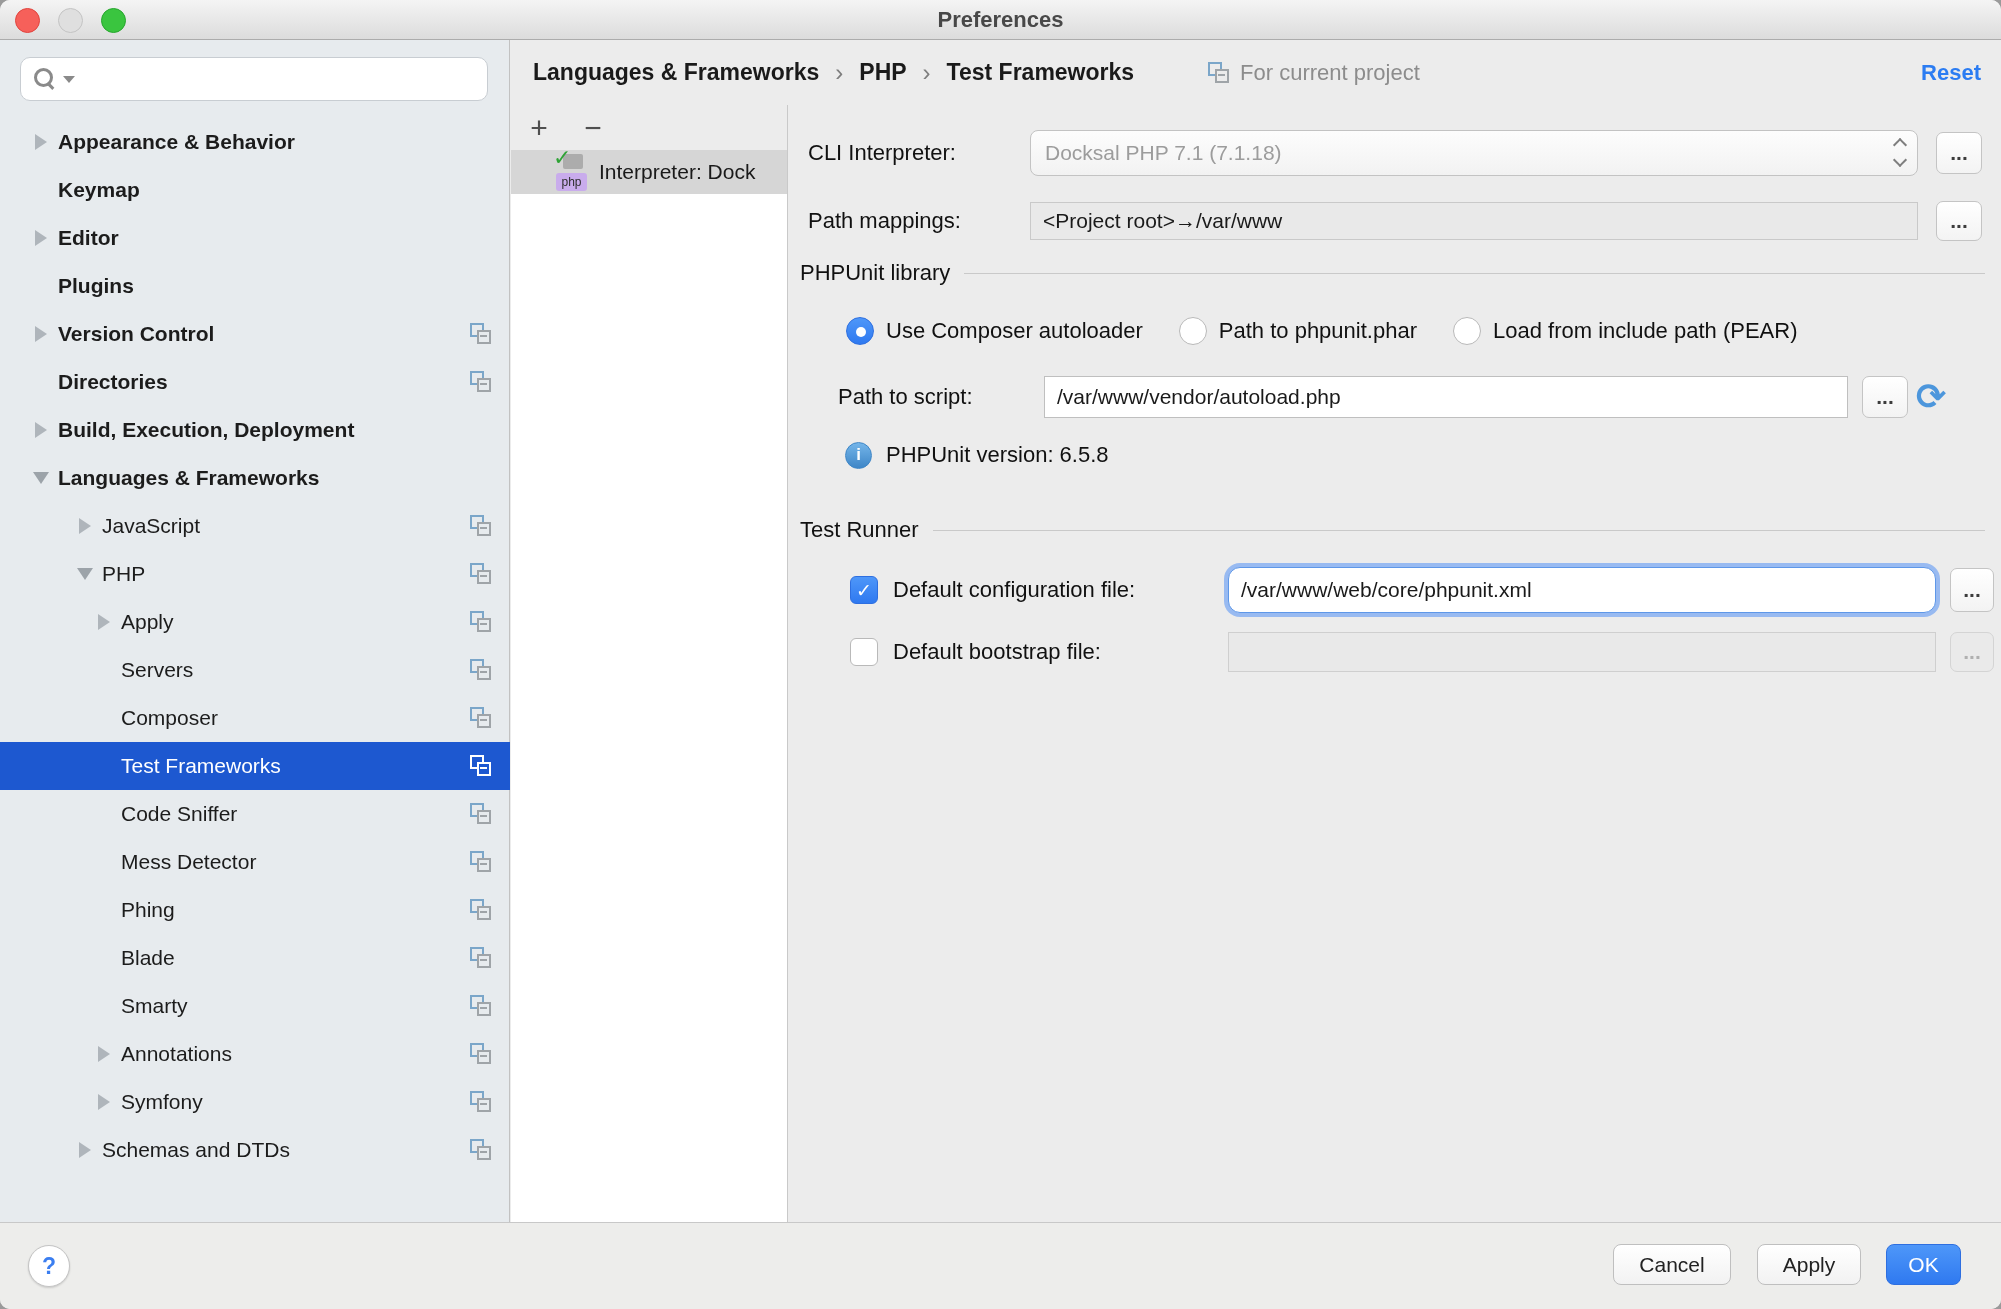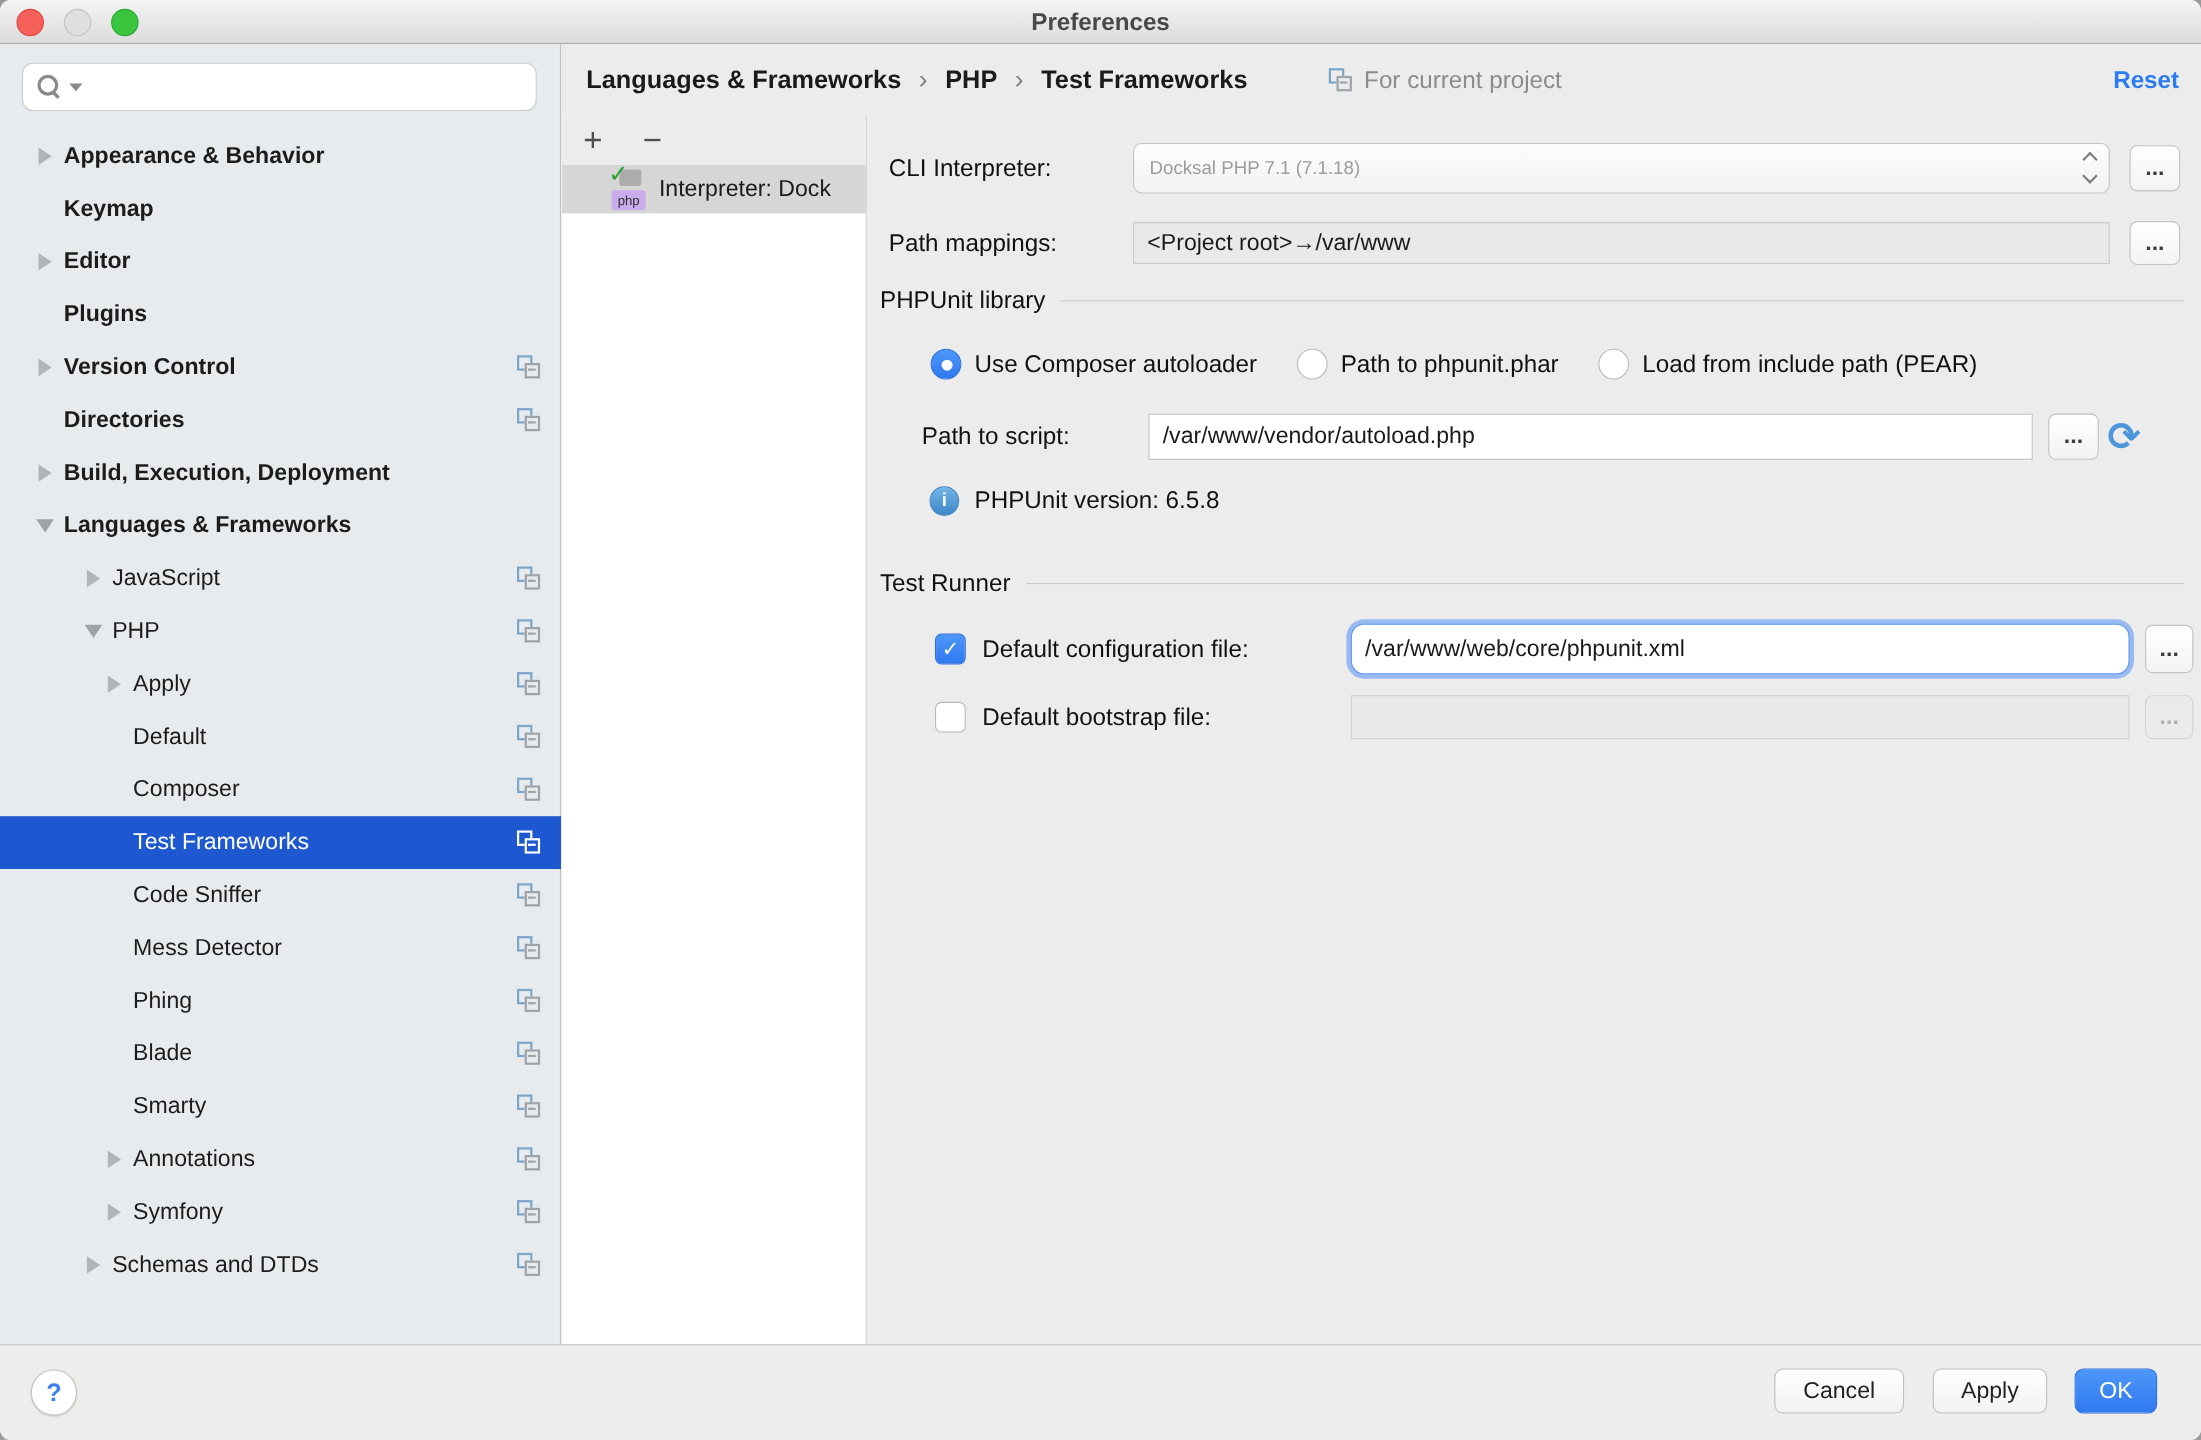--- a/index.html
+++ b/index.html
@@ -82,21 +82,21 @@
 
   
   .content { position:absolute; left:788px; top:105px; width:1213px; height:1117px; background:#ECECEC; }
   .crow { position:absolute; left:0; width:100%; display:flex; align-items:center; }
   .flabel { font-size:22px; color:#111; }
 
   .row-cli { top:25px; height:46px; }
   .row-cli .flabel { position:absolute; left:20px; }
   .combo { position:absolute; left:242px; width:888px; height:46px; border:1px solid #C3C3C3; border-radius:8px;
     background:linear-gradient(#FDFDFD,#F2F2F2); display:flex; align-items:center; padding:0 44px 0 14px; }
-  .combo-value { font-size:17px; color:#9C9C9C; }
+  .combo-value { font-size:21px; color:#9C9C9C; }
   .chevrons { position:absolute; right:12px; top:9px; display:flex; flex-direction:column; gap:5px; }
   .chev { width:10px; height:10px; border-left:2.5px solid #7E7E7E; border-top:2.5px solid #7E7E7E; }
   .chev.up { transform:rotate(45deg); }
   .chev.down { transform:rotate(225deg); }
 
   .browse-btn { position:absolute; width:46px; height:42px; background:linear-gradient(#FFFFFF,#F3F3F3);
     border:1px solid #C4C4C4; border-radius:7px; font-size:21px; font-weight:bold; color:#3C3C3C;
     display:flex; align-items:center; justify-content:center; cursor:pointer; }
   .browse-btn.disabled { background:#EAEAEA; color:#B0B0B0; border-color:#D4D4D4; }
 
@@ -255,21 +255,21 @@
             <span class="tri-right"></span>
           </span>
           <span class="tree-label">Apply</span>
           <span class="pages-icon">
             <span class="back"></span>
             <span class="front"></span>
           </span>
         </div>
         <div class="tree-row lvl3">
           <span class="arrow"></span>
-          <span class="tree-label">Default</span>
+          <span class="tree-label">Servers</span>
           <span class="pages-icon">
             <span class="back"></span>
             <span class="front"></span>
           </span>
         </div>
         <div class="tree-row lvl3">
           <span class="arrow"></span>
           <span class="tree-label">Composer</span>
           <span class="pages-icon">
             <span class="back"></span>

